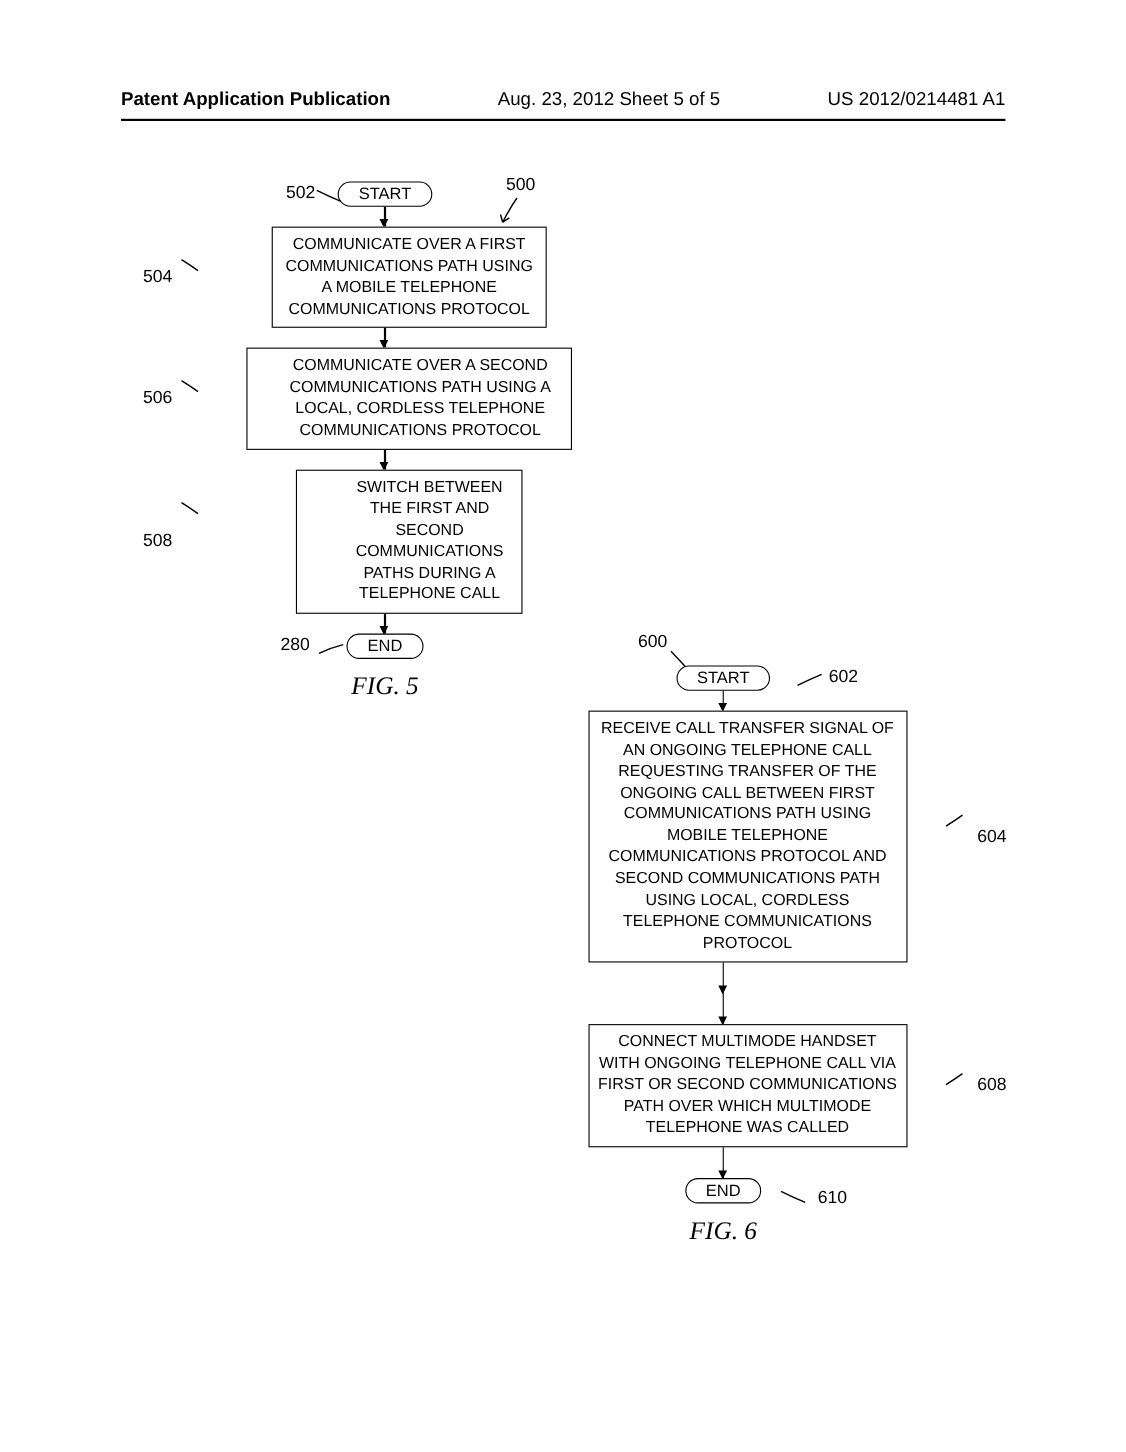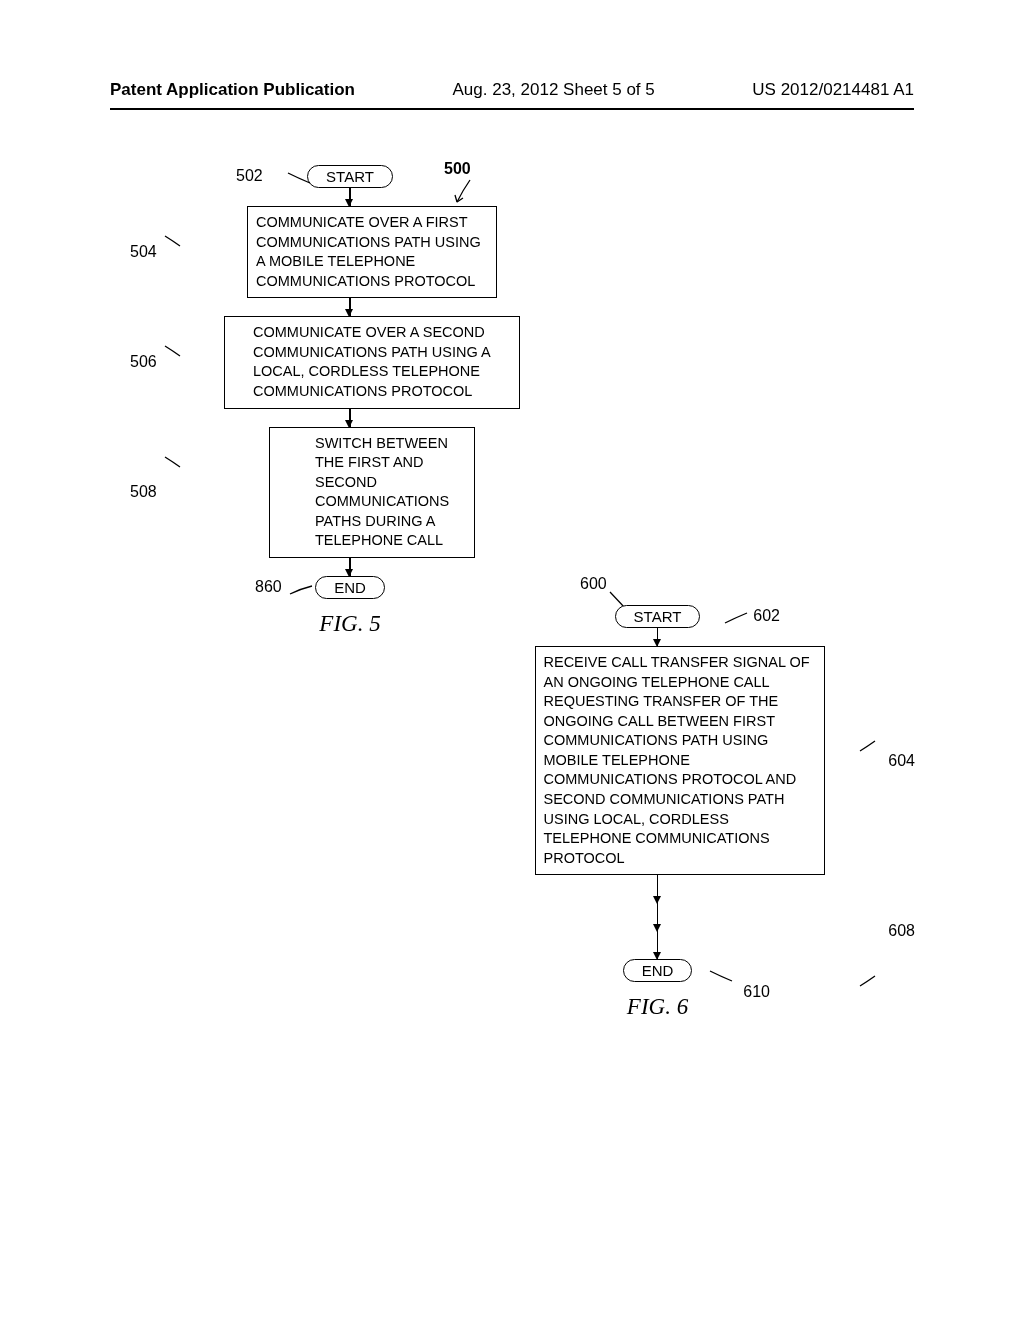--- a/index.html
+++ b/index.html
@@ -56,20 +56,21 @@
   font-size: 15px;
   text-align: left;
   margin: 0 auto;
   display: inline-block;
   background: #fff;
 }
 .process {
   border: 1.5px solid #000;
   padding: 6px 8px;
   font-size: 14.5px;
+  text-align: center;
   line-height: 1.35;
   background: #fff;
   width: 100%;
   margin-left: 44px;
 }
 .row {
   display: flex;
   align-items: center;
   justify-content: center;
   position: relative;
@@ -123,28 +124,28 @@
 <div class="header">
   <span class="header-left">Patent Application Publication</span>
   <span class="header-center">Aug. 23, 2012   Sheet 5 of 5</span>
   <span class="header-right">US 2012/0214481 A1</span>
 </div>
 <div class="header-line"></div>
 
 <div class="diagram-area">
 
   <div class="fig5">
-    <div class="curve-label" style="top:-5px; left:264px;font-weight:bold;">500</div>
+    <div class="curve-label" style="top:-5px; left:280px;">500</div>
     <svg class="curve" style="top:15px; left:275px;" width="25" height="25">
       <path d="M 15 0 Q 8 10 2 22" stroke="#000" stroke-width="1.3" fill="none"></path>
       <path d="M 2 22 L 0 15 M 2 22 L 8 18" stroke="#000" stroke-width="1.3" fill="none"></path>
     </svg>
 
     <div class="row">
-      <span class="ref-left" style="left:56px; top:2px;">502</span>
+      <span class="ref-left" style="left:80px; top:2px;">502</span>
       <svg class="curve" style="top:8px; left:108px;" width="25" height="15">
           <path d="M 0 0 Q 10 5 22 10" stroke="#000" stroke-width="1.3" fill="none"></path>
         </svg>
       <div class="terminator">START</div>
     </div>
     <div class="arrow-down"></div>
 
     <div class="row">
       <span class="ref-left">504</span>
       <svg class="curve" style="top:30px; left:-15px;" width="20" height="15">
@@ -166,21 +167,21 @@
     <div class="row">
       <span class="ref-left">508</span>
       <svg class="curve" style="top:30px; left:-15px;" width="20" height="15">
           <path d="M 0 0 Q 8 5 15 10" stroke="#000" stroke-width="1.3" fill="none"></path>
         </svg>
       <div class="process" style="width:206px;padding-left:45px;">SWITCH BETWEEN THE FIRST AND SECOND COMMUNICATIONS PATHS DURING A TELEPHONE CALL</div>
     </div>
     <div class="arrow-down"></div>
 
     <div class="row">
-      <span class="ref-left" style="left:75px; top:2px;">860</span>
+      <span class="ref-left" style="left:75px; top:2px;">280</span>
       <svg class="curve" style="top:8px; left:110px;" width="25" height="15">
           <path d="M 0 10 Q 10 5 22 2" stroke="#000" stroke-width="1.3" fill="none"></path>
         </svg>
       <div class="terminator">END</div>
     </div>
     <div class="fig-caption">FIG. 5</div>
   </div>
 
   <div class="fig6">
     <div class="curve-label" style="top:-5px; left:125px;">600</div>
@@ -203,30 +204,31 @@
       <span class="ref-right">604</span>
       <svg class="curve" style="top:95px; right:-20px;" width="20" height="15">
           <path d="M 0 10 Q 8 5 15 0" stroke="#000" stroke-width="1.3" fill="none"></path>
         </svg>
     </div>
     <div class="arrow-down" style="height:28px;"></div>
 
     <div class="arrow-down" style="height:28px;"></div>
 
     <div class="row">
+      <div class="process" style="width:290px;">CONNECT MULTIMODE HANDSET WITH ONGOING TELEPHONE CALL VIA FIRST OR SECOND COMMUNICATIONS PATH OVER WHICH MULTIMODE TELEPHONE WAS CALLED</div>
       <span class="ref-right">608</span>
       <svg class="curve" style="top:45px; right:-20px;" width="20" height="15">
           <path d="M 0 10 Q 8 5 15 0" stroke="#000" stroke-width="1.3" fill="none"></path>
         </svg>
     </div>
     <div class="arrow-down" style="height:28px;"></div>
 
     <div class="row">
       <div class="terminator">END</div>
-      <span class="ref-right" style="right:90px; top:24px;text-align:center;">610</span>
+      <span class="ref-right" style="right:90px; top:10px;text-align:center;">610</span>
       <svg class="curve" style="top:12px; left:255px;" width="25" height="15">
           <path d="M 0 0 Q 10 5 22 10" stroke="#000" stroke-width="1.3" fill="none"></path>
         </svg>
     </div>
     <div class="fig-caption">FIG. 6</div>
   </div>
 
 </div>
 
 </body></html>

